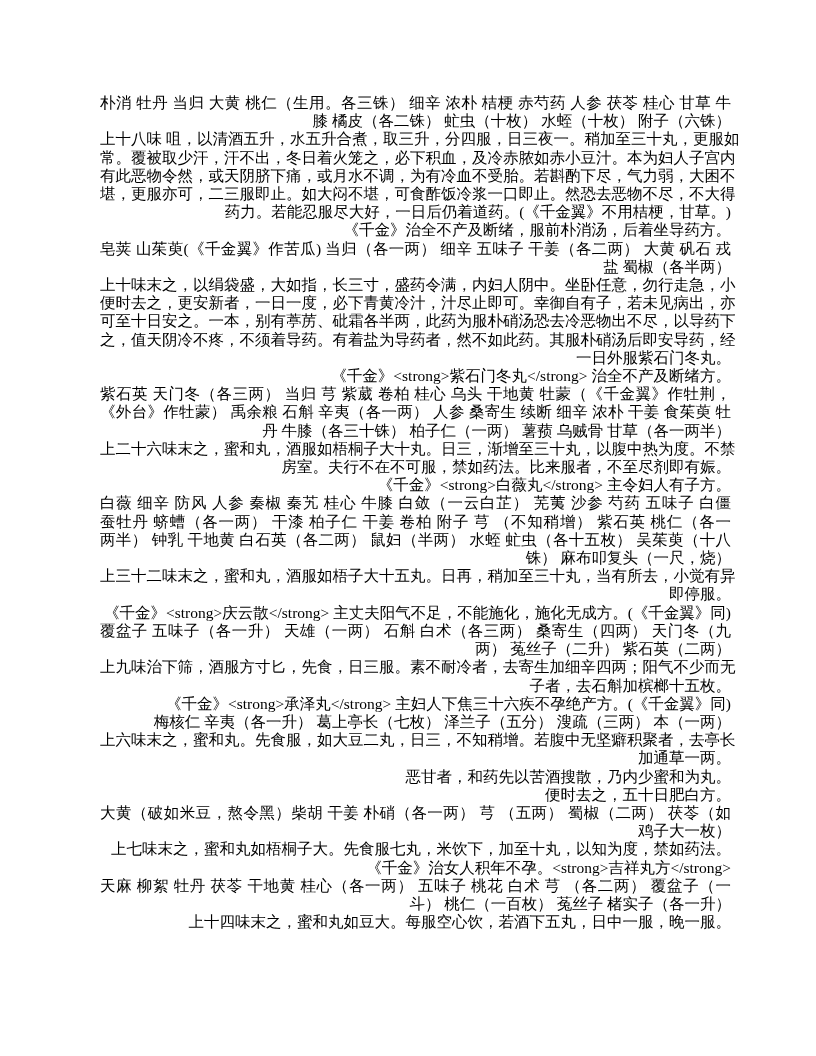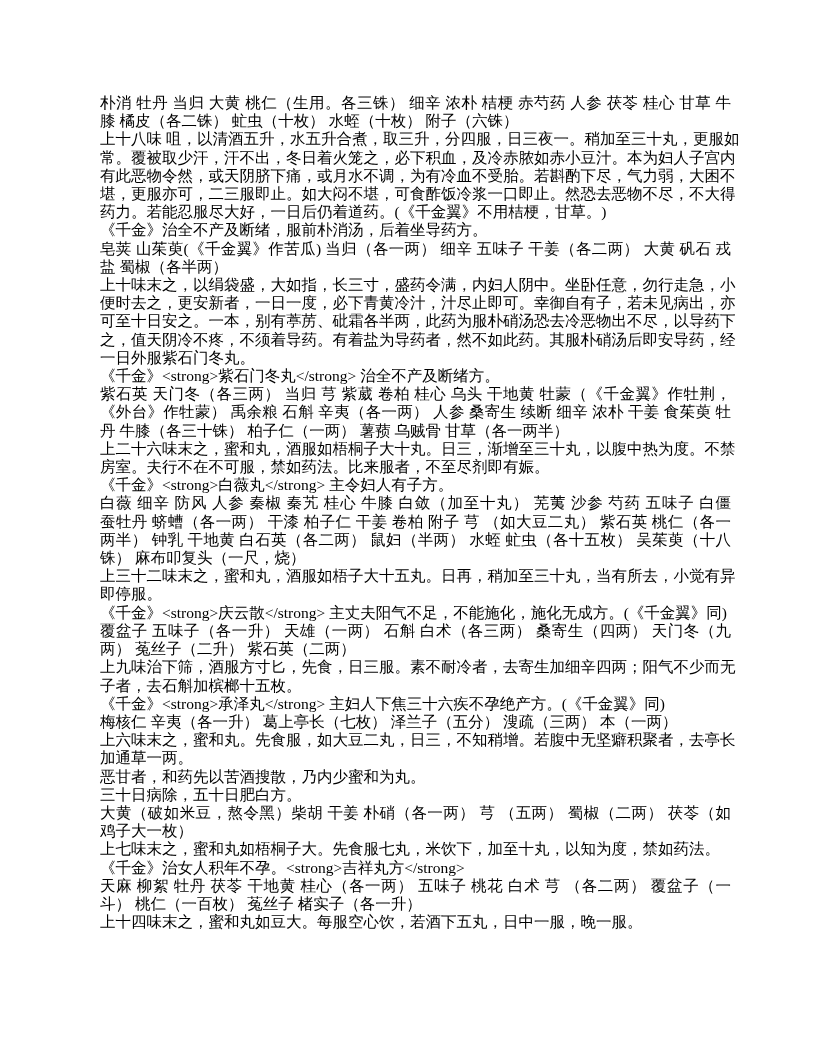--- a/index.html
+++ b/index.html
@@ -19,21 +19,21 @@
     left: 100px;
     top: 94px;
     width: 631px;
     color: #000000;
     font-size: 15.5px;
     line-height: 18.2px;
     letter-spacing: 0;
   }
   .line {
     white-space: nowrap;
-    text-align: left;
+    text-align: right;
   }
   .line.justify {
     text-align: justify;
     text-align-last: justify;
   }
 </style>
 </head>
 <body style="background: rgb(255, 255, 255);">
 
 <div class="doc" style="color: rgb(0, 0, 0);">
@@ -52,37 +52,37 @@
     <div class="line justify">可至十日安之。一本，别有葶苈、砒霜各半两，此药为服朴硝汤恐去冷恶物出不尽，以导药下</div>
     <div class="line justify">之，值天阴冷不疼，不须着导药。有着盐为导药者，然不如此药。其服朴硝汤后即安导药，经</div>
     <div class="line">一日外服紫石门冬丸。</div>
     <div class="line">《千金》&lt;strong&gt;紫石门冬丸&lt;/strong&gt; 治全不产及断绪方。</div>
     <div class="line justify">紫石英 天门冬（各三两） 当归 芎 紫葳 卷柏 桂心 乌头 干地黄 牡蒙（《千金翼》作牡荆，</div>
     <div class="line justify">《外台》作牡蒙） 禹余粮 石斛 辛夷（各一两） 人参 桑寄生 续断 细辛 浓朴 干姜 食茱萸 牡</div>
     <div class="line">丹 牛膝（各三十铢） 柏子仁（一两） 薯蓣 乌贼骨 甘草（各一两半）</div>
     <div class="line justify">上二十六味末之，蜜和丸，酒服如梧桐子大十丸。日三，渐增至三十丸，以腹中热为度。不禁</div>
     <div class="line">房室。夫行不在不可服，禁如药法。比来服者，不至尽剂即有娠。</div>
     <div class="line">《千金》&lt;strong&gt;白薇丸&lt;/strong&gt; 主令妇人有子方。</div>
-    <div class="line justify">白薇 细辛 防风 人参 秦椒 秦艽 桂心 牛膝 白敛（加至十丸） 芜荑 沙参 芍药 五味子 白僵</div>
-    <div class="line justify">蚕牡丹 蛴螬（各一两） 干漆 柏子仁 干姜 卷柏 附子 芎 （如大豆二丸） 紫石英 桃仁（各一</div>
+    <div class="line justify">白薇 细辛 防风 人参 秦椒 秦艽 桂心 牛膝 白敛（一云白芷） 芜荑 沙参 芍药 五味子 白僵</div>
+    <div class="line justify">蚕牡丹 蛴螬（各一两） 干漆 柏子仁 干姜 卷柏 附子 芎 （不知稍增） 紫石英 桃仁（各一</div>
     <div class="line justify">两半） 钟乳 干地黄 白石英（各二两） 鼠妇（半两） 水蛭 虻虫（各十五枚） 吴茱萸（十八</div>
     <div class="line">铢） 麻布叩复头（一尺，烧）</div>
     <div class="line justify">上三十二味末之，蜜和丸，酒服如梧子大十五丸。日再，稍加至三十丸，当有所去，小觉有异</div>
     <div class="line">即停服。</div>
     <div class="line">《千金》&lt;strong&gt;庆云散&lt;/strong&gt; 主丈夫阳气不足，不能施化，施化无成方。(《千金翼》同)</div>
     <div class="line justify">覆盆子 五味子（各一升） 天雄（一两） 石斛 白术（各三两） 桑寄生（四两） 天门冬（九</div>
     <div class="line">两） 菟丝子（二升） 紫石英（二两）</div>
     <div class="line justify">上九味治下筛，酒服方寸匕，先食，日三服。素不耐冷者，去寄生加细辛四两；阳气不少而无</div>
     <div class="line">子者，去石斛加槟榔十五枚。</div>
     <div class="line">《千金》&lt;strong&gt;承泽丸&lt;/strong&gt; 主妇人下焦三十六疾不孕绝产方。(《千金翼》同)</div>
     <div class="line">梅核仁 辛夷（各一升） 葛上亭长（七枚） 泽兰子（五分） 溲疏（三两） 本（一两）</div>
     <div class="line justify">上六味末之，蜜和丸。先食服，如大豆二丸，日三，不知稍增。若腹中无坚癖积聚者，去亭长</div>
     <div class="line">加通草一两。</div>
     <div class="line">恶甘者，和药先以苦酒搜散，乃内少蜜和为丸。</div>
-    <div class="line">三十日病除，五十日肥白方。</div>
+    <div class="line">便时去之，五十日肥白方。</div>
     <div class="line justify">大黄（破如米豆，熬令黑）柴胡 干姜 朴硝（各一两） 芎 （五两） 蜀椒（二两） 茯苓（如</div>
     <div class="line">鸡子大一枚）</div>
     <div class="line">上七味末之，蜜和丸如梧桐子大。先食服七丸，米饮下，加至十丸，以知为度，禁如药法。</div>
     <div class="line">《千金》治女人积年不孕。&lt;strong&gt;吉祥丸方&lt;/strong&gt;</div>
     <div class="line justify">天麻 柳絮 牡丹 茯苓 干地黄 桂心（各一两） 五味子 桃花 白术 芎 （各二两） 覆盆子（一</div>
     <div class="line">斗） 桃仁（一百枚） 菟丝子 楮实子（各一升）</div>
     <div class="line">上十四味末之，蜜和丸如豆大。每服空心饮，若酒下五丸，日中一服，晚一服。</div>
   </div>
 
 </body></html>

